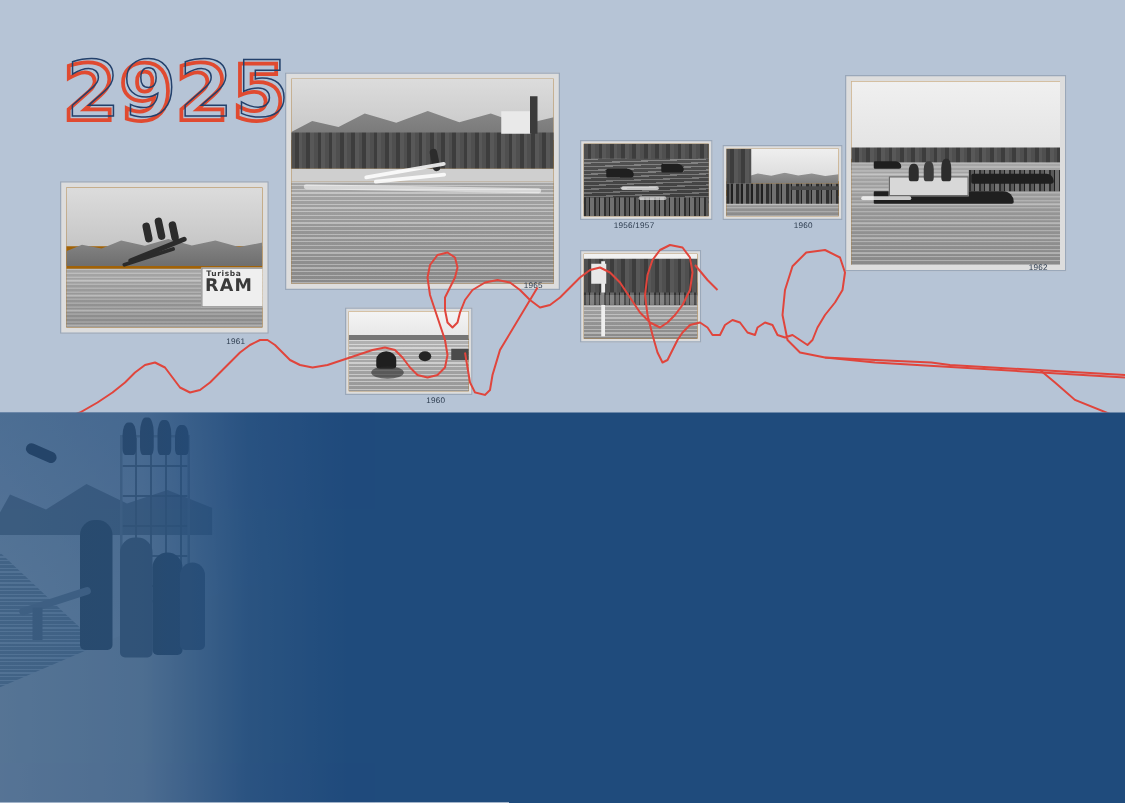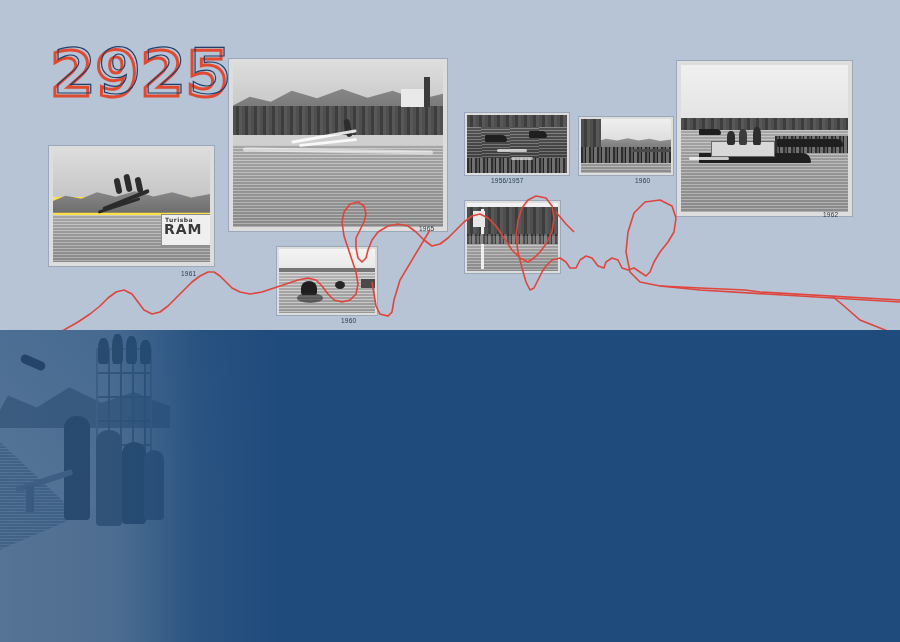--- a/index.html
+++ b/index.html
@@ -24,21 +24,21 @@
        2px 2px 0 rgba(30,64,120,.0);
     line-height:1;
   }
   .headline .outline2{
     position:absolute;left:3px;top:-3px;
     color:transparent;-webkit-text-stroke:1.2px #23406b;
   }
 
   
   .photo{position:absolute;background:#ddd;border:1px solid #9aa8ba;box-shadow:0 0 0 0 rgba(0,0,0,0);}
-  .photo .inner{position:absolute;inset:4px;overflow:hidden;background:#fde047;}
+  .photo .inner{position:absolute;inset:4px;overflow:hidden;background:#a16207;}
   .photo.nopad .inner{inset:2px;}
   .cap{position:absolute;font-size:6.5px;color:#2b3a4d;letter-spacing:.2px;white-space:nowrap;}
 
   
   .sky{position:absolute;left:0;right:0;top:0;height:42%;
        background:linear-gradient(180deg,#dcdcdc 0%,#cfcfcf 60%,#c6c6c6 100%);}
   .hills{position:absolute;left:0;right:0;top:28%;height:22%;
        background:linear-gradient(180deg,#8f8f8f 0%,#6e6e6e 100%);
        clip-path:polygon(0 60%,8% 42%,18% 52%,28% 30%,40% 45%,52% 26%,64% 44%,76% 30%,88% 48%,100% 36%,100% 100%,0 100%);}
   .trees{position:absolute;left:0;right:0;top:42%;height:14%;

